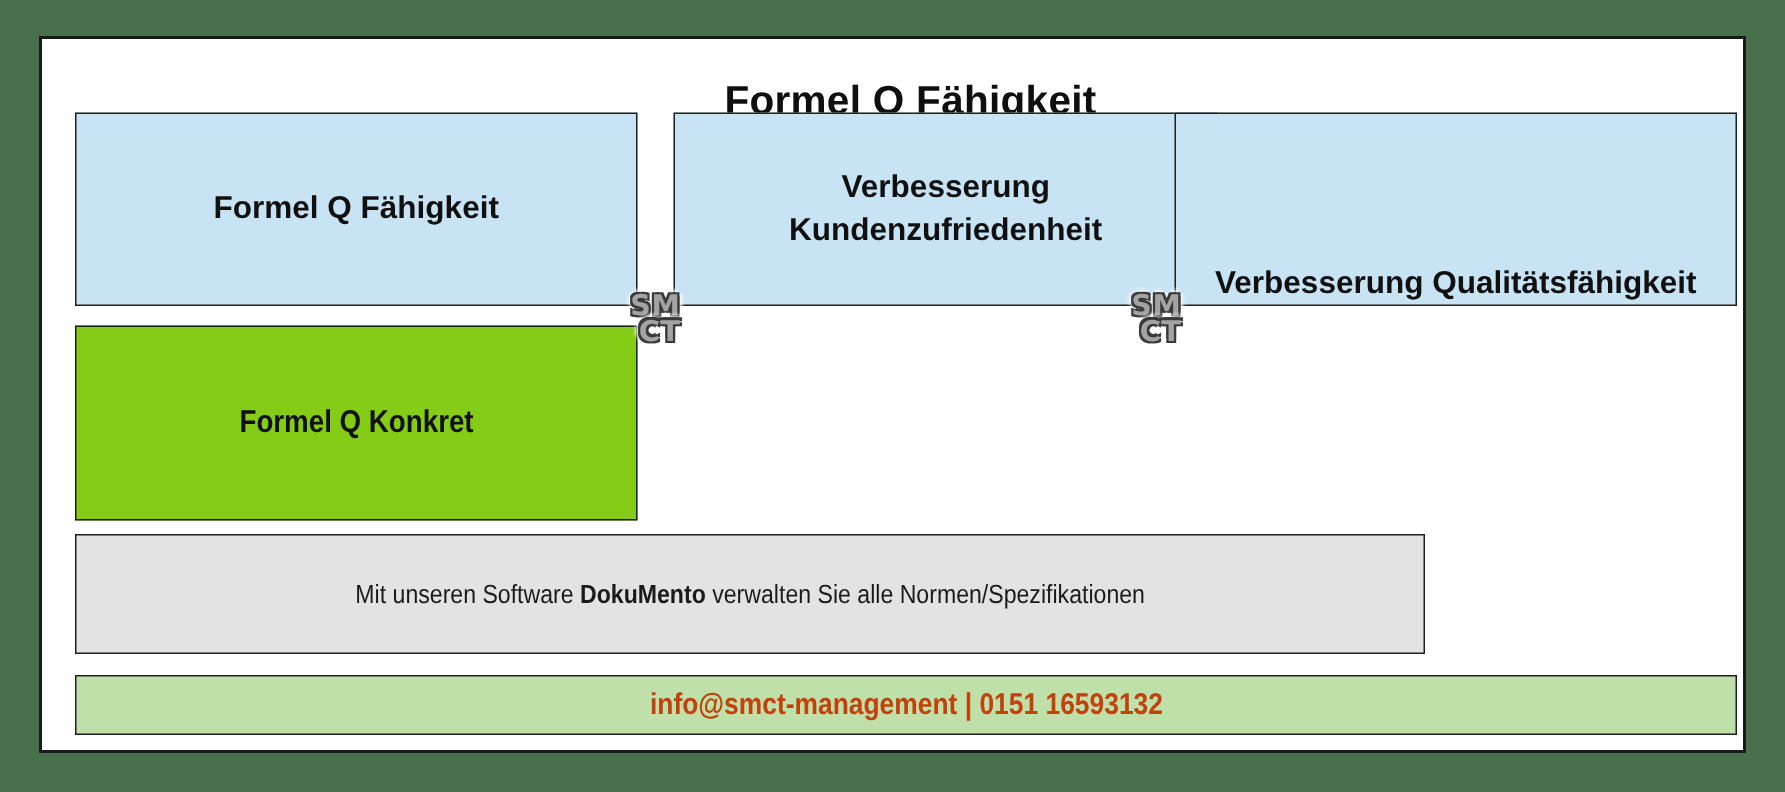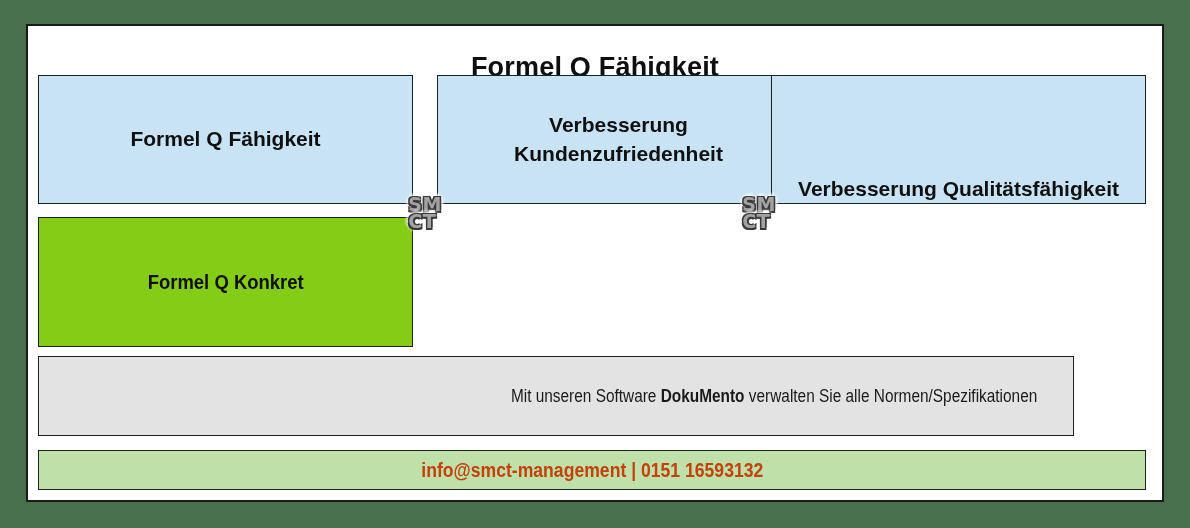--- a/index.html
+++ b/index.html
@@ -21,20 +21,21 @@
     width: 1138px;
     height: 478px;
     background: #ffffff;
     border: 2px solid #1a1a1a;
     box-sizing: border-box;
   }
   .page-inner {
     position: relative;
     width: 100%;
     height: 100%;
+    margin-left: 12px;
   }
   .diagram-title {
     position: absolute;
     left: 0;
     top: 26px;
     width: 100%;
     text-align: center;
     font-size: 27px;
     font-weight: bold;
     color: #0f0f0f;
@@ -68,24 +69,23 @@
     padding: 0 14px;
   }
   .condensed {
     display: inline-block;
     transform: scaleX(0.88);
     transform-origin: center;
     white-space: nowrap;
   }
   .gray-banner {
     left: 10px;
-    width: 1036px;
+    width: 900px;
     top: 330px;
     height: 80px;
-    justify-content: flex-end;
   }
   .gray-banner .banner-text {
     font-size: 17.5px;
     font-weight: normal;
     color: #1a1a1a;
   }
   .gray-banner b { font-weight: bold; }
   .green-banner {
     left: 10px;
     width: 1108px;
@@ -93,21 +93,21 @@
     height: 40px;
   }
   .green-banner .contact-text {
     font-size: 20px;
     font-weight: bold;
     color: #c2410c;
   }
   .watermark {
     position: absolute;
     transform: translate(-50%, -50%);
-    text-align: left;
+    text-align: right;
     font-family: "DejaVu Sans", sans-serif;
     font-weight: bold;
     font-size: 19px;
     line-height: 17px;
     color: #a3a3a3;
     letter-spacing: 0.5px;
     text-shadow:
       -1.5px -1.5px 0 #3a3a3a,
        1.5px -1.5px 0 #3a3a3a,
       -1.5px  1.5px 0 #3a3a3a,

